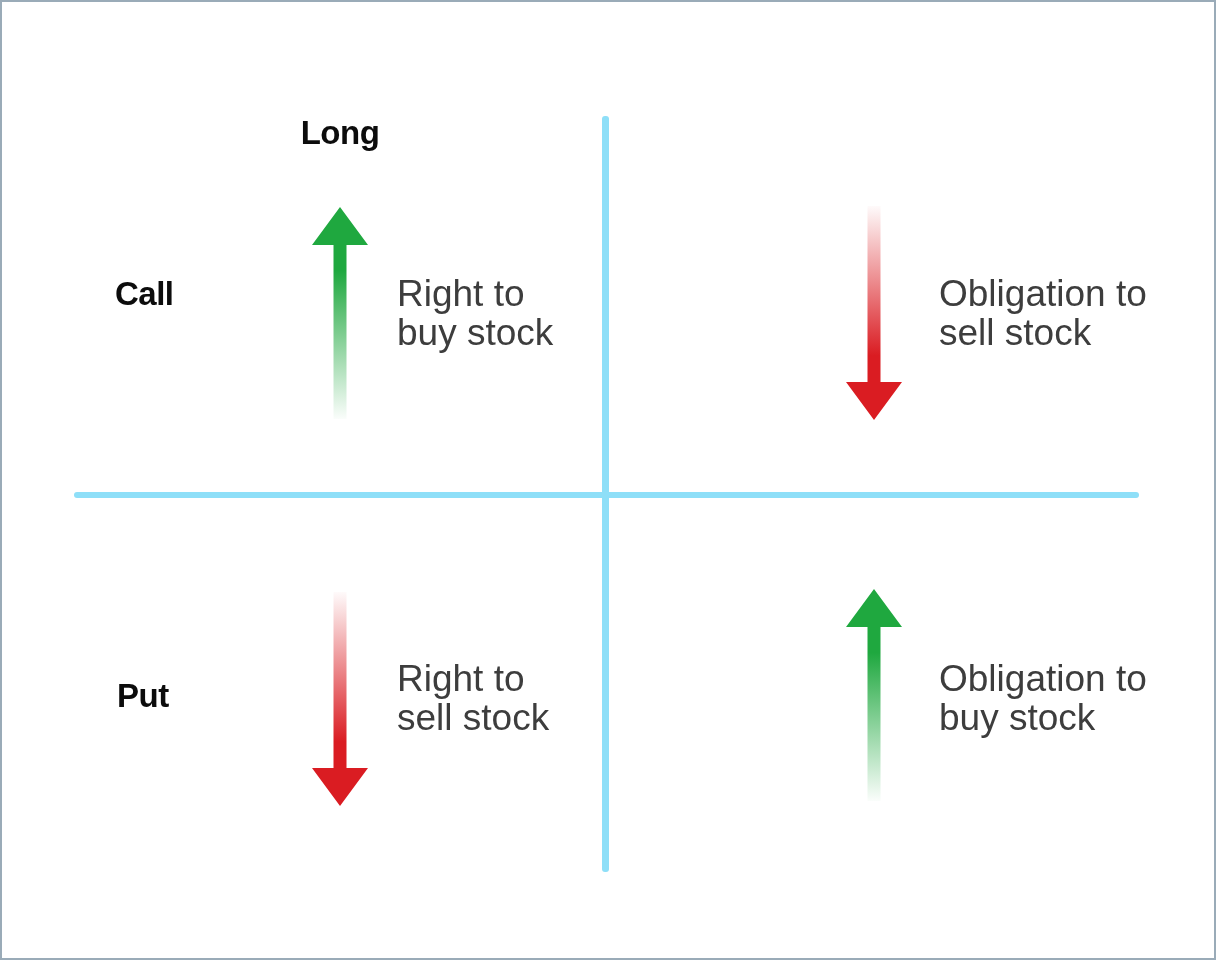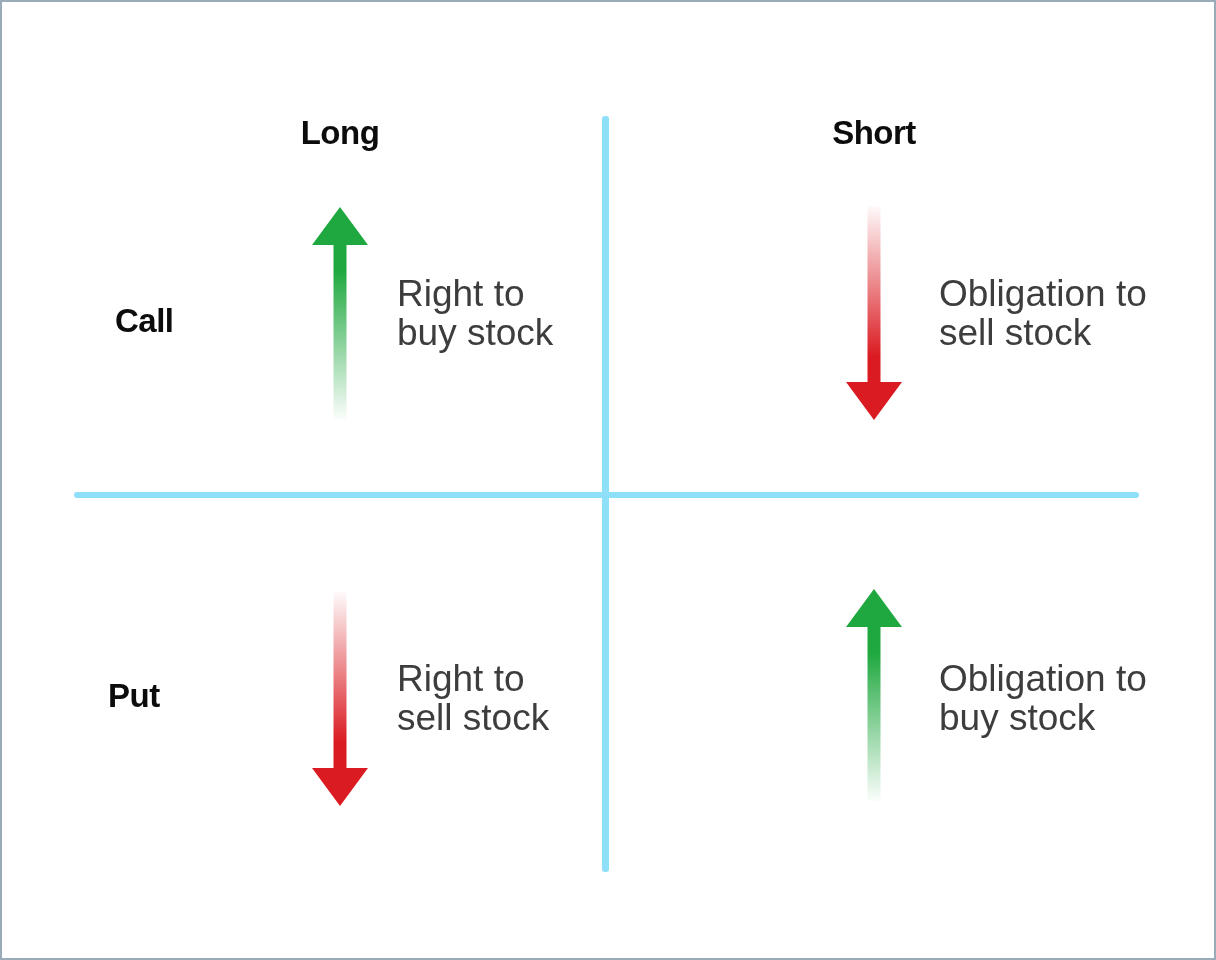--- a/index.html
+++ b/index.html
@@ -37,22 +37,22 @@
   .col-header.left  { left: 228px; top: 112px; }
   .col-header.right { left: 762px; top: 112px; }
 
   .row-header {
     position: absolute;
     font-size: 33px;
     font-weight: bold;
     letter-spacing: -0.5px;
     color: var(--heading-text, #0c0c0c);
   }
-  .row-header.top    { left: 113px; top: 300px; }
-  .row-header.bottom { left: 106px; top: 675px; }
+  .row-header.top    { left: 113px; top: 273px; }
+  .row-header.bottom { left: 115px; top: 675px; }
 
   .desc {
     position: absolute;
     font-size: 37px;
     line-height: 39px;
     color: var(--body-text, #3d3d3d);
   }
   .desc.tl { left: 395px; top: 272px; }
   .desc.tr { left: 937px; top: 272px; }
   .desc.bl { left: 395px; top: 657px; }
@@ -85,21 +85,20 @@
         <stop offset="0.7" style="stop-color:var(--red-arrow,#da1c22)" stop-opacity="1"></stop>
         <stop offset="1" style="stop-color:var(--red-arrow,#da1c22)" stop-opacity="1"></stop>
       </linearGradient>
     </defs>
   </svg>
 
   <div class="axis vertical"></div>
   <div class="axis horizontal"></div>
 
   <div class="col-header left">Long</div>
-  <div class="col-header right">Short</div>
 
   <div class="row-header top">Call</div>
   <div class="row-header bottom">Put</div>
 
   <svg class="arrow tl" width="60" height="212" viewBox="0 0 60 212">
     <path d="M30 0 L58 38 L36.5 38 L36.5 212 L23.5 212 L23.5 38 L2 38 Z" fill="url(#gradGreenUp)"></path>
   </svg>
   <div class="desc tl">
     <div>Right to</div>
     <div>buy stock</div>

